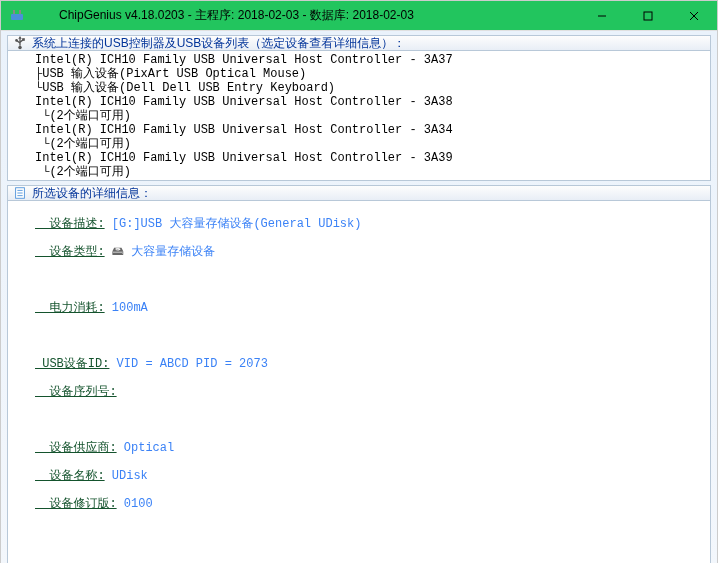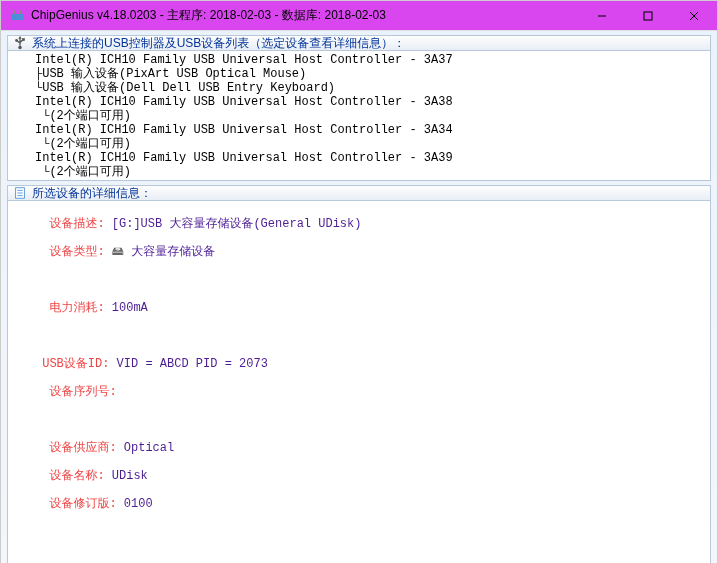--- a/index.html
+++ b/index.html
@@ -1,35 +1,35 @@
 <!DOCTYPE html>
 <html><head>
 <meta charset="utf-8">
 <style>
 * { margin: 0; padding: 0; box-sizing: border-box; }
 body { font-family: "Microsoft YaHei", "SimSun", sans-serif; font-size: 12px; background: #f0f0f0; width: 718px; height: 563px; overflow: hidden; }
 .window { width: 718px; height: 563px; background: #f5f8fc; display: flex; flex-direction: column; border: 1px solid #ccc; }
-.titlebar { height: 30px; background: #d946ef; display: flex; align-items: center; padding: 0 0 0 8px; border-bottom: 1px solid #e0e0e0; }
+.titlebar { height: 30px; background: #22c55e; display: flex; align-items: center; padding: 0 0 0 8px; border-bottom: 1px solid #e0e0e0; gap: 28px; }
 .titlebar-icon { width: 16px; height: 16px; margin-right: 6px; }
 .titlebar-text { flex: 1; color: #000; font-size: 12px; }
 .win-controls { display: flex; }
 .win-btn { width: 46px; height: 30px; display: flex; align-items: center; justify-content: center; cursor: pointer; }
 .content { flex: 1; padding: 4px 6px; display: flex; flex-direction: column; background: linear-gradient(to bottom, #eaf2fb 0%, #f5f8fc 100%); }
 .section-header { display: flex; align-items: center; background: linear-gradient(to bottom, #fdfdfd, #e8eef6); border: 1px solid #b8c8d8; padding: 2px 4px; font-size: 12px; color: #003399; height: 16px; }
 .section-header .hicon { width: 16px; height: 16px; margin-right: 4px; display: inline-flex; align-items: center; justify-content: center; }
 .panel { background: #fff; border: 1px solid #b8c8d8; border-top: none; padding: 2px 4px; font-family: "NSimSun", "SimSun", "Courier New", monospace; font-size: 12px; line-height: 14px; color: #000; white-space: pre; overflow: hidden; position: relative; }
 .panel.top { height: 130px; overflow-y: scroll; }
 .panel.bottom { flex: 1; overflow: auto; }
 .panel.top::-webkit-scrollbar, .panel.bottom::-webkit-scrollbar { width: 16px; }
 .panel.top::-webkit-scrollbar-track { background: #f0f0f0; }
 .panel.top::-webkit-scrollbar-thumb { background: #c0c0c0; border: 1px solid #a0a0a0; }
 .spacer { height: 4px; }
 .line { white-space: pre; margin-left: 23px; }
-.lbl { color: #ef4444; }
-.val { color: #4c1d95; }
+.lbl { color: #14532d; text-decoration: underline; }
+.val { color: #3b82f6; }
 .drive { color: #666; }
 </style>
 </head>
 <body>
 
 <div class="window">
   <div class="titlebar">
     <span class="titlebar-icon">
       <svg width="16" height="16" viewBox="0 0 16 16">
           <rect x="2" y="6" width="12" height="6" fill="#4a90d9" rx="1"></rect>

